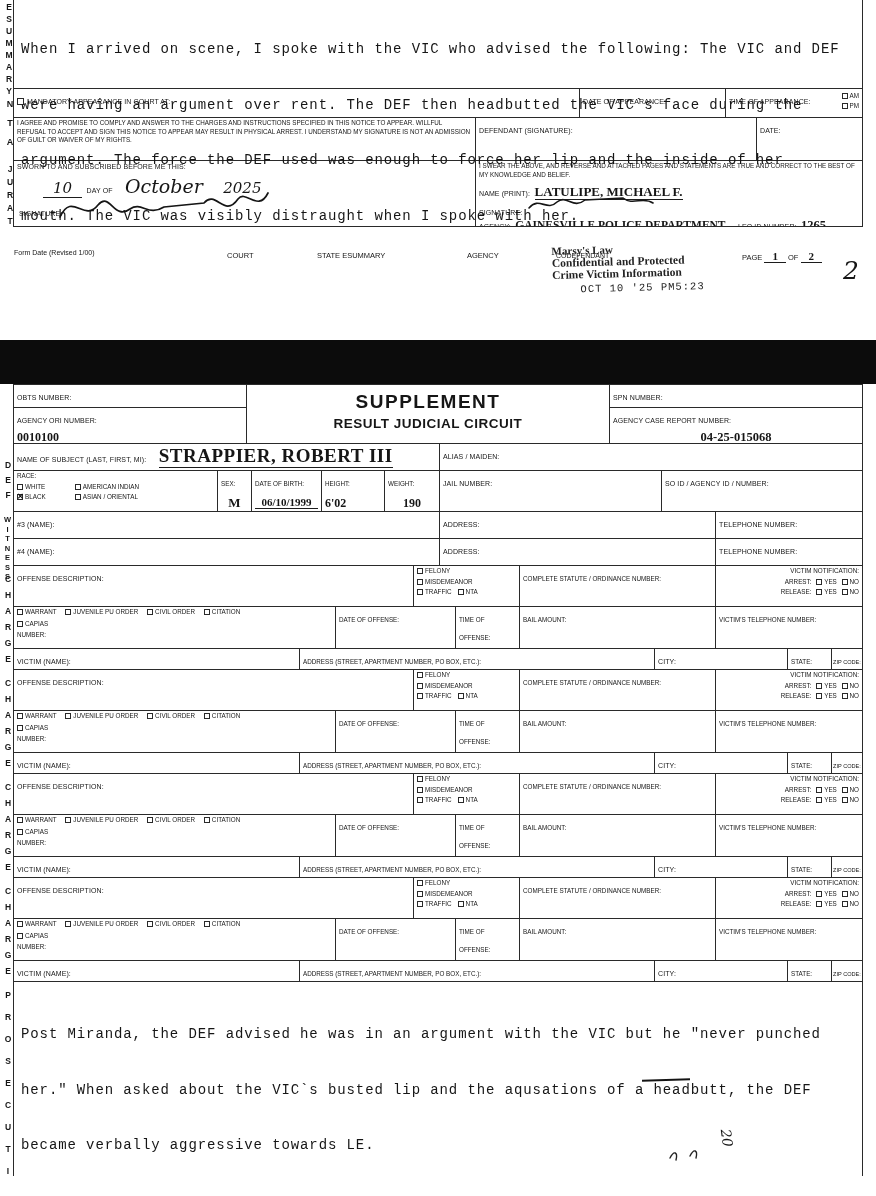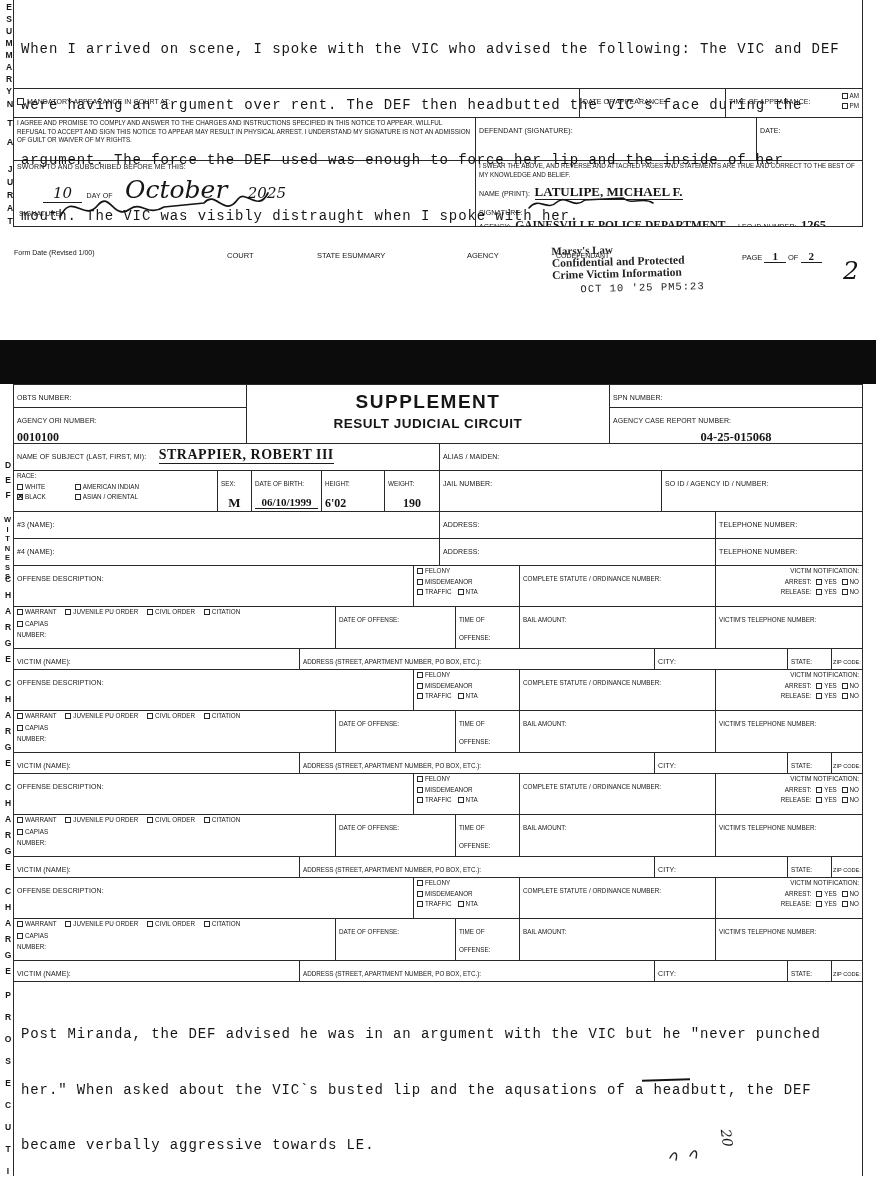--- a/index.html
+++ b/index.html
@@ -69,21 +69,21 @@
         <span class="lab">DATE:</span>
       </div>
     </div>
 
     <div class="row bt bb" style="height:67px">
       <div class="cell" style="width:462px">
         <div class="lab">SWORN TO AND SUBSCRIBED BEFORE ME THIS:</div>
         <div style="margin:4px 0 0 26px">
           <span class="hand ul" style="font-size:15px;padding:0 10px">10</span>
           <span class="lab">DAY OF</span>
-          <span class="hand" style="font-size:25px;margin-left:8px">October</span>
+          <span class="hand" style="font-size:19px;margin-left:8px">October</span>
           <span class="hand" style="font-size:15px;margin-left:16px">2025</span>
         </div>
         <svg class="abs" style="left:40px;top:24px" width="220" height="42" viewBox="0 0 220 42">
             <path d="M6 32 C 18 6,30 38,44 20 C 56 6,60 36,76 24 C 88 16,94 32,110 22 L 150 18 C 162 4,170 34,184 14 C 192 4,204 28,214 8" fill="none" stroke="#151515" stroke-width="1.7" stroke-linecap="round"></path>
           </svg>
         <div class="lab abs" style="left:5px;top:48px"><span>SIGNATURE:</span></div>
         <div class="abs" style="left:5px;top:59px">
           
         </div>
       </div>
@@ -156,21 +156,21 @@
           <div class="sb" style="font-size:12.5px;text-align:center;margin-top:3px">04-25-015068</div>
         </div>
       </div>
     </div>
 
     <div style="position:relative">
       <div class="vl" style="top:17px;letter-spacing:5px">DEF</div>
       <div class="row bt" style="height:27px">
         <div class="cell" style="width:426px">
           <span class="lab">NAME OF SUBJECT (LAST, FIRST, MI):</span>
-          <div class="sb ul" style="font-size:14px;margin-left:8px;display:inline-block;letter-spacing:.5px">STRAPPIER, ROBERT III</div>
+          <div class="sb ul" style="font-size:19px;margin-left:8px;display:inline-block;letter-spacing:.5px">STRAPPIER, ROBERT III</div>
         </div>
         <div class="cell" style="flex:1"><span class="lab">ALIAS / MAIDEN:</span></div>
       </div>
       <div class="row bt" style="height:41px">
         <div class="cell" style="width:204px">
           <div class="lab6">RACE:</div>
           <div class="lab6" style="margin-top:2px">
             <span class="cb s"></span><span style="display:inline-block;width:48px">WHITE</span>
             <span class="cb s"></span><span>AMERICAN INDIAN</span>
           </div>

